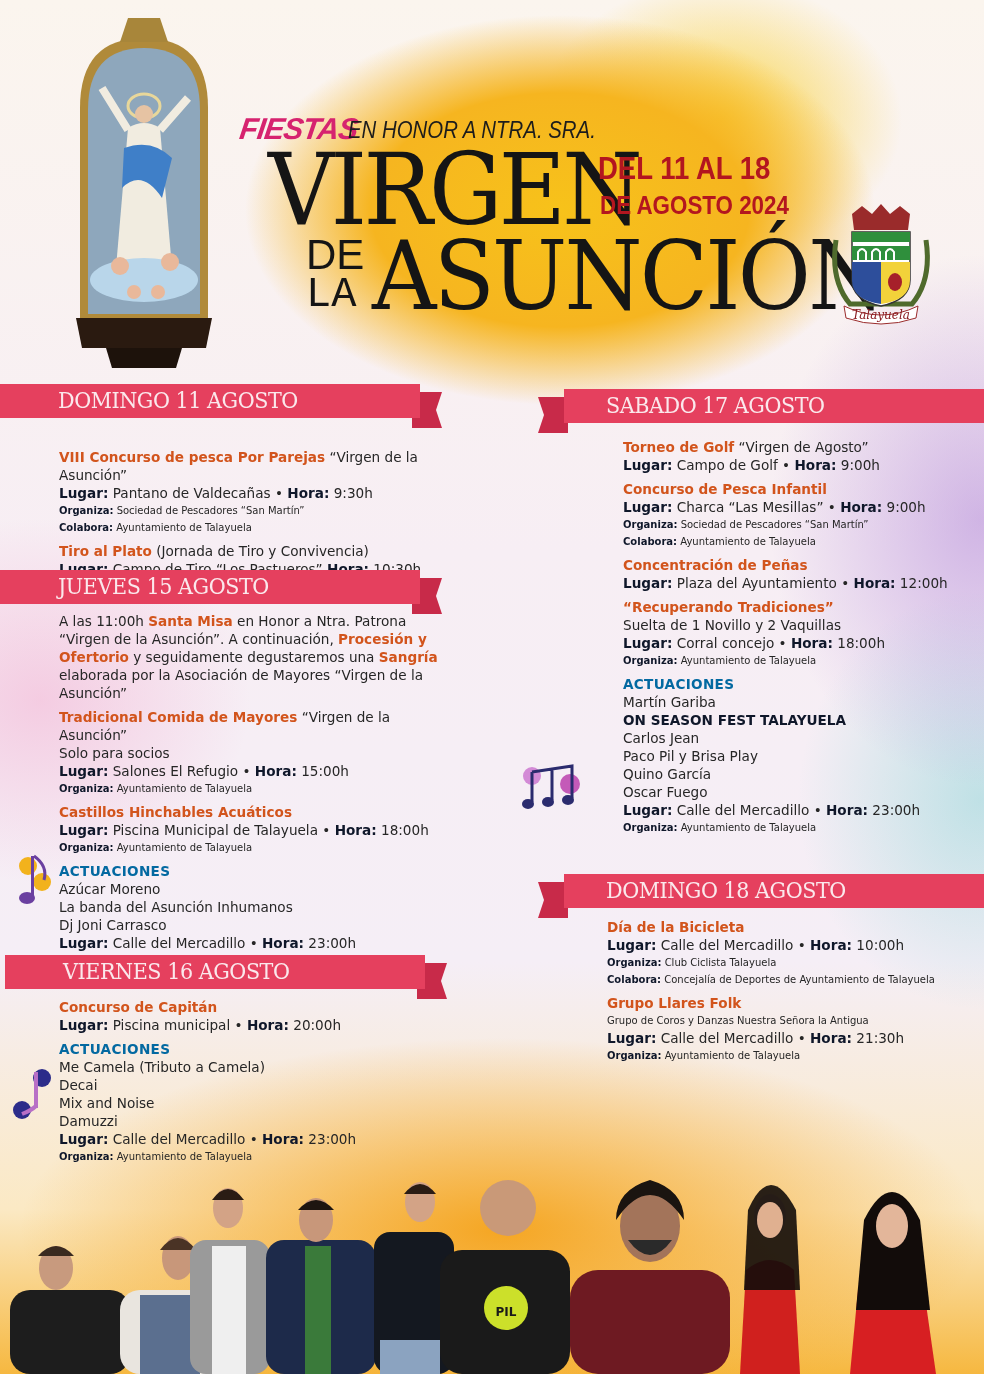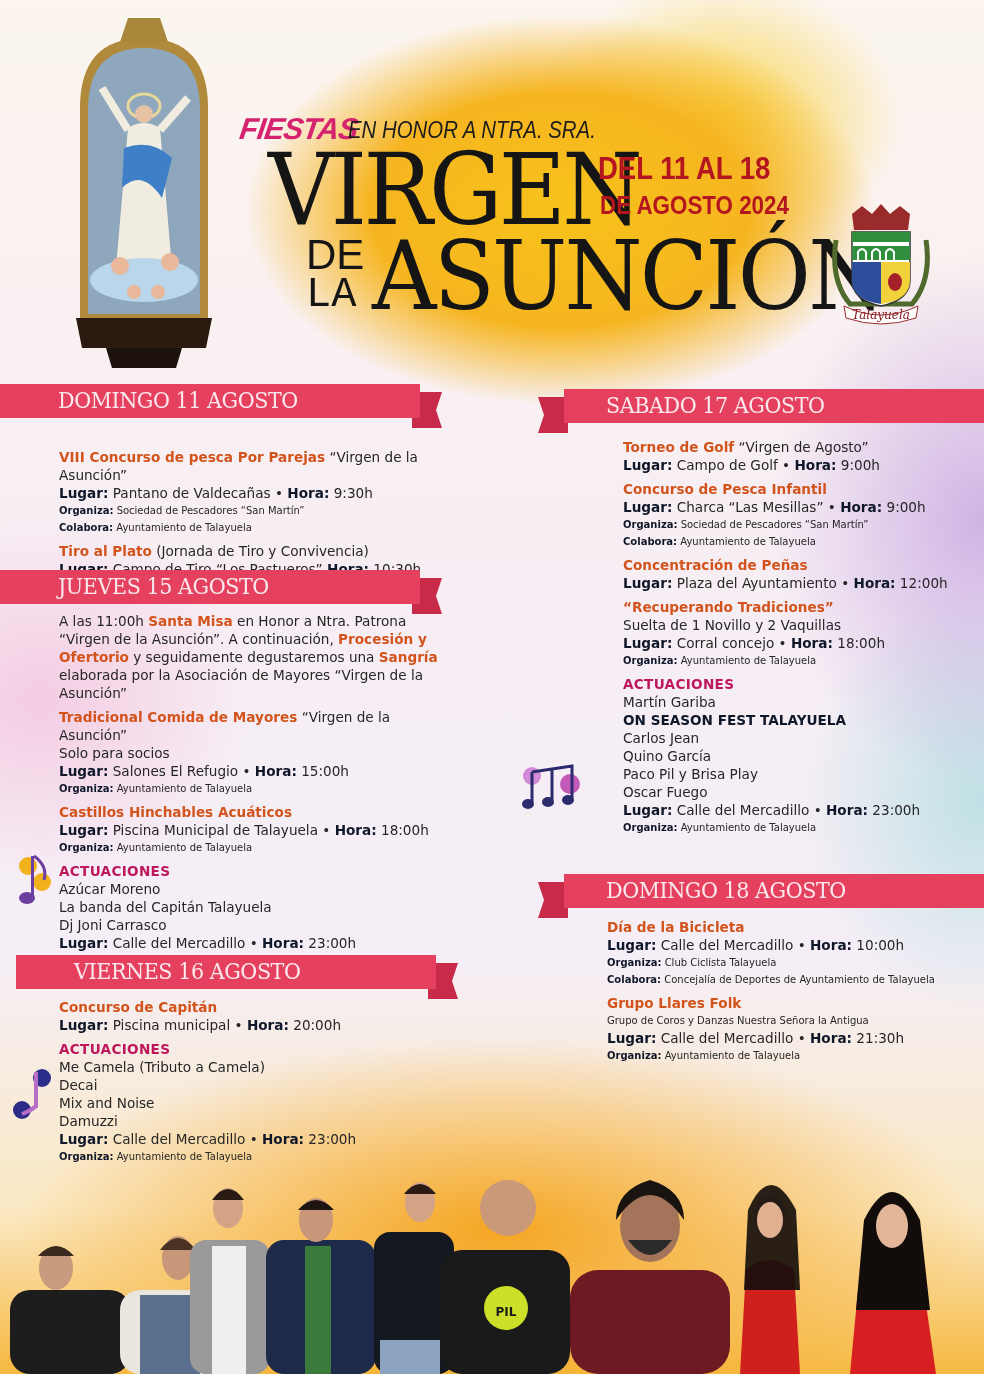--- a/index.html
+++ b/index.html
@@ -41,21 +41,21 @@
   .banner.left .band{left:0;width:420px;}
   .banner.left .tail{left:412px;clip-path:polygon(0 0,100% 0,80% 50%,100% 100%,0 100%);}
   .banner.left .title{left:58px;}
   .banner.right .band{left:26px;width:430px;}
   .banner.right .tail{left:0;clip-path:polygon(0 0,100% 0,100% 100%,0 100%,20% 50%);}
   .banner.right .title{left:68px;}
   
   .block{position:absolute;font-size:13.6px;line-height:18px;color:#262626;}
   .block p{margin:0;}
   .ev{color:#d2541c;font-weight:bold;}
-  .act{color:#be185d;font-weight:bold;letter-spacing:.3px;}
+  .act{color:#0369a1;font-weight:bold;letter-spacing:.3px;}
   .k{font-weight:bold;color:#0f172a;}
   .gap{height:6px;}
   .small{font-size:10px;line-height:17px;}
   
   .note{position:absolute;}
   
   .strip{left:0;top:1160px;width:984px;height:214px;}
 </style>
 </head>
 <body>
@@ -130,34 +130,34 @@
   <p>Solo para socios</p>
   <p><span class="k">Lugar:</span><span> Salones El Refugio • </span><span class="k">Hora:</span><span> 15:00h</span></p>
   <p class="small"><span class="k">Organiza:</span><span> Ayuntamiento de Talayuela</span></p>
   <div class="gap"></div>
   <p><span class="ev">Castillos Hinchables Acuáticos</span></p>
   <p><span class="k">Lugar:</span><span> Piscina Municipal de Talayuela • </span><span class="k">Hora:</span><span> 18:00h</span></p>
   <p class="small"><span class="k">Organiza:</span><span> Ayuntamiento de Talayuela</span></p>
   <div class="gap"></div>
   <p class="act">ACTUACIONES</p>
   <p>Azúcar Moreno</p>
-  <p>La banda del Capitán Talayuela</p>
+  <p>La banda del Asunción Inhumanos</p>
   <p>Dj Joni Carrasco</p>
   <p><span class="k">Lugar:</span><span> Calle del Mercadillo • </span><span class="k">Hora:</span><span> 23:00h</span></p>
   <p class="small"><span class="k">Organiza:</span><span> Ayuntamiento de Talayuela</span></p>
 </div>
 <svg class="note" style="left:18px;top:852px;" width="34" height="56" viewBox="0 0 34 56">
   <circle cx="10" cy="14" r="9" fill="#f2b21c"></circle>
   <circle cx="24" cy="30" r="9" fill="#f2b21c"></circle>
   <rect x="13" y="4" width="3" height="40" fill="#6a3fa0"></rect>
   <path d="M16 4 Q30 14 26 28" stroke="#6a3fa0" stroke-width="3" fill="none"></path>
   <ellipse cx="9" cy="46" rx="8" ry="6" fill="#6a3fa0"></ellipse>
 </svg>
 
-<div class="banner left" style="left:16px;top:955px;width:450px;">
+<div class="banner left" style="left:5px;top:955px;width:450px;">
   <div class="tail"></div>
     <div class="band"></div>
   <div class="title">VIERNES 16 AGOSTO</div>
 </div>
 <div class="block" style="left:59px;top:998px;width:380px;">
   <p><span class="ev">Concurso de Capitán</span></p>
   <p><span class="k">Lugar:</span><span> Piscina municipal • </span><span class="k">Hora:</span><span> 20:00h</span></p>
   <div class="gap"></div>
   <p class="act">ACTUACIONES</p>
   <p>Me Camela (Tributo a Camela)</p>
@@ -193,22 +193,22 @@
   <div class="gap"></div>
   <p><span class="ev">“Recuperando Tradiciones”</span></p>
   <p>Suelta de 1 Novillo y 2 Vaquillas</p>
   <p><span class="k">Lugar:</span><span> Corral concejo • </span><span class="k">Hora:</span><span> 18:00h</span></p>
   <p class="small"><span class="k">Organiza:</span><span> Ayuntamiento de Talayuela</span></p>
   <div class="gap"></div>
   <p class="act">ACTUACIONES</p>
   <p>Martín Gariba</p>
   <p class="k">ON SEASON FEST TALAYUELA</p>
   <p>Carlos Jean</p>
+  <p>Paco Pil y Brisa Play</p>
   <p>Quino García</p>
-  <p>Paco Pil y Brisa Play</p>
   <p>Oscar Fuego</p>
   <p><span class="k">Lugar:</span><span> Calle del Mercadillo • </span><span class="k">Hora:</span><span> 23:00h</span></p>
   <p class="small"><span class="k">Organiza:</span><span> Ayuntamiento de Talayuela</span></p>
 </div>
 <svg class="note" style="left:520px;top:762px;" width="62" height="50" viewBox="0 0 62 50">
   <circle cx="12" cy="14" r="9" fill="#d38ad6"></circle>
   <circle cx="50" cy="22" r="10" fill="#c45ab8"></circle>
   <path d="M12 10 L52 4 L52 36 M32 7 L32 38 M12 10 L12 40" stroke="#2b2b6e" stroke-width="3" fill="none"></path>
   <ellipse cx="8" cy="42" rx="6" ry="5" fill="#2b2b6e"></ellipse>
   <ellipse cx="28" cy="40" rx="6" ry="5" fill="#2b2b6e"></ellipse>

